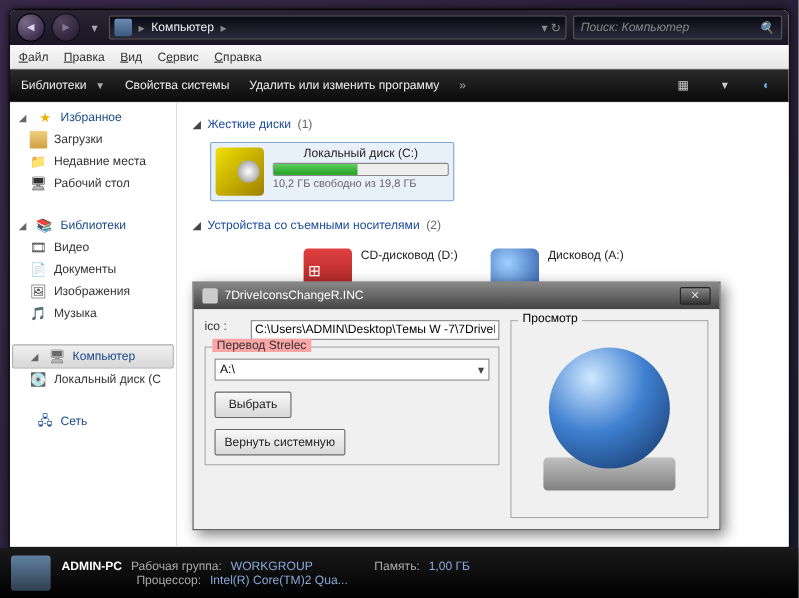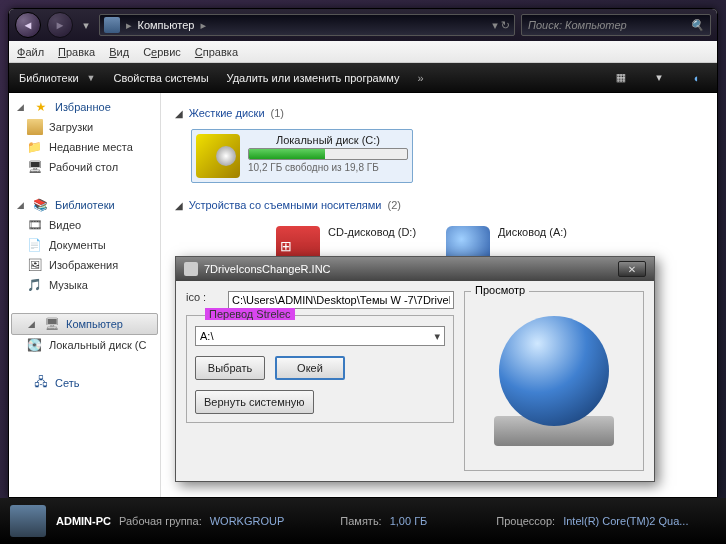--- a/index.html
+++ b/index.html
@@ -64,37 +64,37 @@
 .dialog { position: absolute; left: 175px; top: 256px; width: 480px; background: #f0f0f0; border: 1px solid #555; box-shadow: 4px 4px 12px rgba(0,0,0,0.5); }
 .dlg-title { height: 24px; background: linear-gradient(#888, #444); color: #fff; display: flex; align-items: center; padding: 0 8px; gap: 6px; }
 .dlg-title .dicon { width: 14px; height: 14px; background: #ccc; border-radius: 2px; }
 .dlg-title .dclose { margin-left: auto; width: 28px; height: 16px; background: linear-gradient(#888, #333); border: 1px solid #222; border-radius: 2px; display: flex; align-items: center; justify-content: center; color: #ddd; font-size: 10px; }
 .dlg-body { padding: 10px; display: flex; gap: 10px; }
 .dlg-left { flex: 1; }
 .dlg-row { display: flex; align-items: flex-start; gap: 6px; margin-bottom: 6px; }
 .dlg-row label { width: 36px; color: #333; }
 .dlg-row input { flex: 1; height: 18px; border: 1px solid #888; padding: 0 3px; font-size: 11px; background: #fff; }
 .fieldset { border: 1px solid #aaa; padding: 10px 8px 8px; margin-top: 4px; position: relative; }
-.fieldset .legend { position: absolute; top: -8px; left: 6px; background: #d946ef; padding: 0 4px; color: #333; font-size: 11px; margin-left: 12px; }
+.fieldset .legend { position: absolute; top: -8px; left: 6px; background: #fca5a5; padding: 0 4px; color: #333; font-size: 11px; }
 .combo { width: 100%; height: 20px; border: 1px solid #888; background: #fff; display: flex; align-items: center; padding: 0 4px; }
 .combo .cdd { margin-left: auto; color: #444; }
 .btn-row { display: flex; gap: 10px; margin-top: 10px; }
 .btn { min-width: 70px; height: 24px; border: 1px solid #666; background: linear-gradient(#f8f8f8, #d8d8d8); border-radius: 2px; display: flex; align-items: center; justify-content: center; color: #222; font-size: 11px; padding: 0 8px; }
 .btn.focus { border: 2px solid #3a7ac0; }
 .dlg-right { width: 180px; }
 .preview-box { border: 1px solid #aaa; height: 180px; padding: 8px; position: relative; }
 .preview-box .legend { position: absolute; top: -8px; left: 6px; background: #f0f0f0; padding: 0 4px; font-size: 11px; }
 .preview-img { width: 100%; height: 100%; display: flex; align-items: center; justify-content: center; }
 .globe-big { width: 130px; height: 130px; position: relative; }
 .globe-big .sphere { width: 110px; height: 110px; border-radius: 55px; background: radial-gradient(circle at 35% 25%, #d0e8ff, #4080d0 45%, #103060); position: absolute; top: 0; left: 10px; }
 .globe-big .base { width: 120px; height: 30px; background: linear-gradient(#c0c0c0, #808080); position: absolute; bottom: 0; left: 5px; border-radius: 4px; }
 
 .statusbar { position: absolute; left: 0; right: 0; bottom: 0; height: 46px; background: linear-gradient(#1a1a1a, #000); display: flex; align-items: center; padding: 0 10px; gap: 10px; color: #ddd; }
 .sb-comp-icon { width: 36px; height: 32px; background: linear-gradient(#6080a0, #304050); border-radius: 3px; }
-.sb-info { display: flex; flex-direction: row; gap: 1px; font-size: 11px; }
+.sb-info { display: flex; flex-direction: column; gap: 1px; font-size: 11px; }
 .sb-info .line { display: flex; gap: 8px; }
 .sb-info .lbl { color: #aaa; }
 .sb-info .val { color: #8aaad8; }
 .sb-info .name { font-weight: bold; color: #fff; }
 </style>
 </head>
 <body>
 
 <div class="window">
 
@@ -259,23 +259,20 @@
       <div class="fieldset">
         <div class="legend">Перевод Strelec</div>
         <div class="combo">
           <span>A:\</span>
           <span class="cdd">▾</span>
         </div>
         <div class="btn-row">
           <div class="btn">
               <span>Выбрать</span>
             </div>
-          <div class="btn focus">
-              <span>Окей</span>
-            </div>
         </div>
         <div class="btn-row">
           <div class="btn" style="min-width:80px;line-height:1;text-align:center">
               <span>Вернуть системную</span>
             </div>
         </div>
       </div>
     </div>
     <div class="dlg-right">
       <div class="preview-box">

